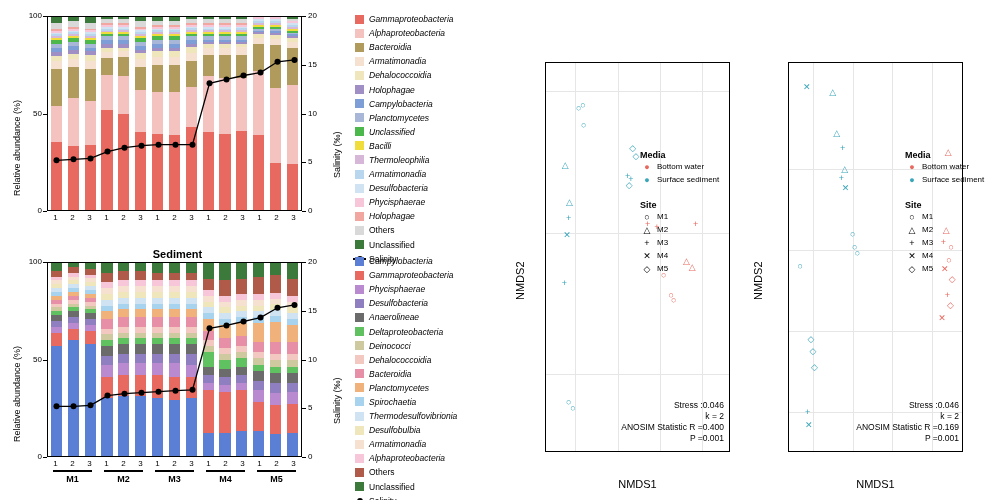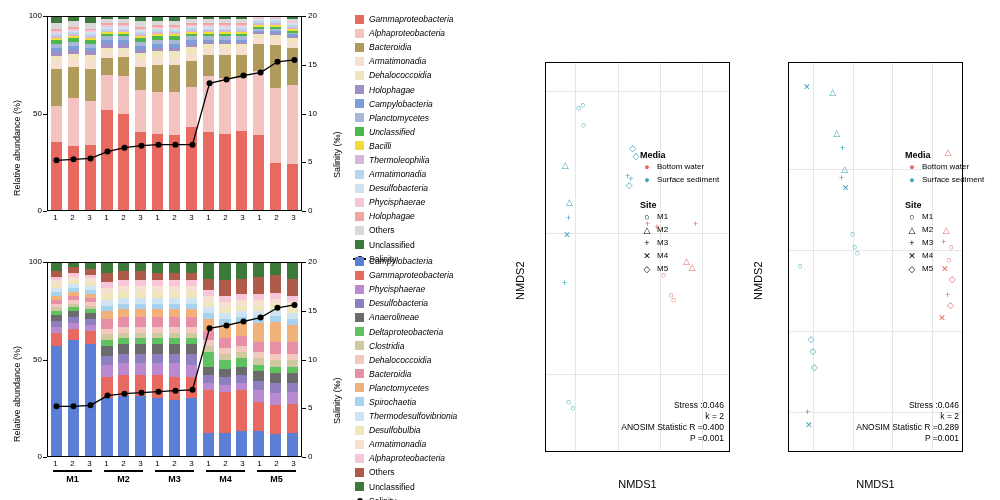--- a/index.html
+++ b/index.html
@@ -392,20 +392,21 @@
         <span>1</span>
         <span>2</span>
         <span>3</span>
         <span>1</span>
         <span>2</span>
         <span>3</span>
       </div>
   </div>
 
   <div class="panel" style="left:0;top:246px;width:340px;height:254px;">
+    <div class="ttl" style="position:absolute;left:45px;top:2px;width:265px;">Sediment</div>
     <div class="plotbox" id="sed-box" style="left:47px;top:16px;width:255px;height:195px;">
       <div class="bars" id="sed-bars">
           <div class="barcol" style="width: 11.22px;">
             <div class="seg" style="height: 57%; background: rgb(91, 127, 212);"></div>
             <div class="seg" style="height: 7%; background: rgb(232, 105, 95);"></div>
             <div class="seg" style="height: 3%; background: rgb(185, 138, 208);"></div>
             <div class="seg" style="height: 3%; background: rgb(143, 127, 192);"></div>
             <div class="seg" style="height: 3%; background: rgb(107, 107, 107);"></div>
             <div class="seg" style="height: 2%; background: rgb(95, 193, 95);"></div>
             <div class="seg" style="height: 2%; background: rgb(207, 201, 160);"></div>
@@ -856,21 +857,21 @@
       <div class="legrow">
         <span class="legsw" style="background: rgb(107, 107, 107);"></span>
         <span class="legtx">Anaerolineae</span>
       </div>
       <div class="legrow">
         <span class="legsw" style="background: rgb(95, 193, 95);"></span>
         <span class="legtx">Deltaproteobacteria</span>
       </div>
       <div class="legrow">
         <span class="legsw" style="background: rgb(207, 201, 160);"></span>
-        <span class="legtx">Clostridia</span>
+        <span class="legtx">Deinococci</span>
       </div>
       <div class="legrow">
         <span class="legsw" style="background: rgb(243, 200, 192);"></span>
         <span class="legtx">Dehalococcoidia</span>
       </div>
       <div class="legrow">
         <span class="legsw" style="background: rgb(232, 143, 168);"></span>
         <span class="legtx">Bacteroidia</span>
       </div>
       <div class="legrow">
@@ -991,21 +992,21 @@
         <div class="pt" style="left: 158.3px; top: 232.4px; color: rgb(232, 105, 95);">+</div>
         <div class="pt" style="left: 161.5px; top: 242.1px; color: rgb(232, 105, 95);">◇</div>
         <div class="pt" style="left: 153.1px; top: 255.1px; color: rgb(232, 105, 95);">✕</div>
       </div>
     <div class="ylabel" style="left:12px;top:300px;font-size:11px;">NMDS2</div>
     <div style="position:absolute;left:48px;top:478px;width:175px;text-align:center;font-size:11px;">NMDS1</div>
     <div id="nmds2-ticks"></div>
     <div class="stats" id="nmds2-stats" style="left:75px;top:400px;width:144px;">
         <div>Stress :0.046</div>
         <div>k = 2</div>
-        <div>ANOSIM Statistic R =0.289</div>
+        <div>ANOSIM Statistic R =0.169</div>
         <div>P =0.001</div>
       </div>
   </div>
 
   <div id="nmds1-legend" style="position:absolute;left:640px;top:150px;">
       <div style="margin-bottom: 14px;">
         <div class="nlegttl">Media</div>
         <div class="nlegrow">
           <span class="nlegsym" style="color: rgb(232, 105, 95);">●</span>
           <span>Bottom water</span>

